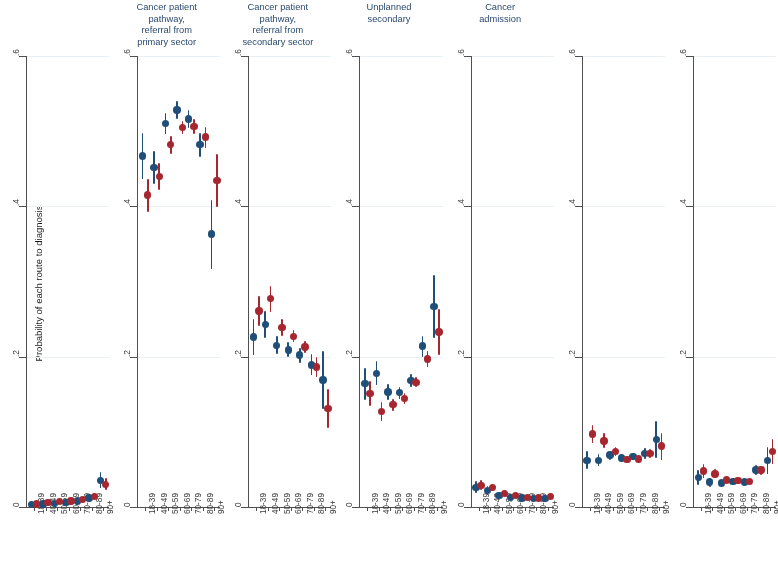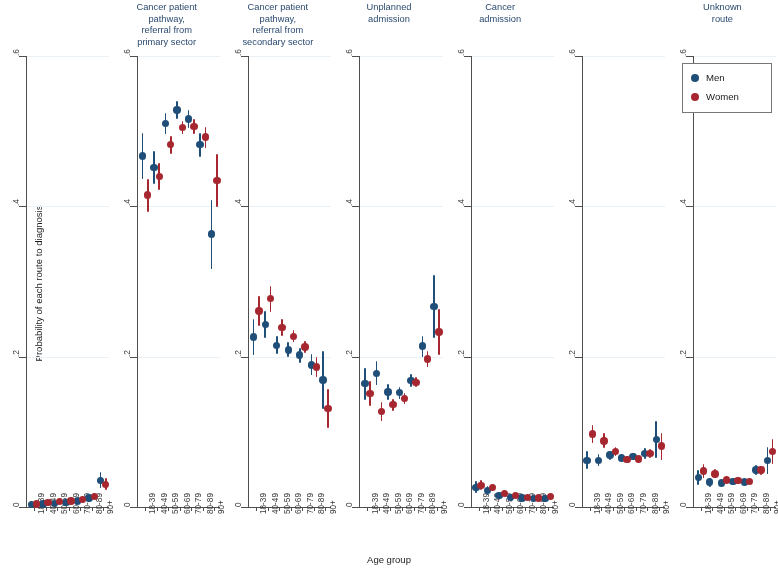--- a/index.html
+++ b/index.html
@@ -121,21 +121,20 @@
     color:#1a1a1a;
   }
   .legdot{width:8px;height:8px;border-radius:50%;display:inline-block;}
 </style>
 </head>
 <body>
 
 <div id="root">
 
   <div class="ytitle">Probability of each route to diagnosis</div>
-  <div class="xtitle">Age group</div>
 
   <div id="panels">
       <div class="panel" style="left: 0px; width: 111.143px;">
         <div class="grid" style="top: 507px;"></div>
         <div class="grid" style="top: 356.667px;"></div>
         <div class="grid" style="top: 206.333px;"></div>
         <div class="grid" style="top: 56px;"></div>
         <div class="axisline"></div>
         <div class="tick" style="top: 507px;"></div>
         <div class="ticklbl" style="position: absolute; left: 16px; top: 507px; transform: translate(-100%, -50%) rotate(-90deg); transform-origin: center center;">0</div>
@@ -308,21 +307,21 @@
         <div class="dot" title="Women 60-69: 0.227" style="left: 67.4714px; top: 332.672px; background: rgb(166, 39, 47);"></div>
         <div class="ci" style="left: 81.8952px; top: 340.882px; height: 12.0267px; background: rgb(166, 39, 47);"></div>
         <div class="dot" title="Women 70-79: 0.213" style="left: 78.9952px; top: 343.195px; background: rgb(166, 39, 47);"></div>
         <div class="ci" style="left: 93.419px; top: 357.418px; height: 19.5433px; background: rgb(166, 39, 47);"></div>
         <div class="dot" title="Women 80-89: 0.186" style="left: 90.519px; top: 363.49px; background: rgb(166, 39, 47);"></div>
         <div class="ci" style="left: 104.943px; top: 388.988px; height: 39.0867px; background: rgb(166, 39, 47);"></div>
         <div class="dot" title="Women 90+: 0.131" style="left: 102.043px; top: 404.832px; background: rgb(166, 39, 47);"></div>
       </div>
       <div class="panel" style="left: 333.429px; width: 111.143px;">
         <div class="ptitle">Unplanned
-admission</div>
+secondary</div>
         <div class="grid" style="top: 507px;"></div>
         <div class="grid" style="top: 356.667px;"></div>
         <div class="grid" style="top: 206.333px;"></div>
         <div class="grid" style="top: 56px;"></div>
         <div class="axisline"></div>
         <div class="tick" style="top: 507px;"></div>
         <div class="ticklbl" style="position: absolute; left: 16px; top: 507px; transform: translate(-100%, -50%) rotate(-90deg); transform-origin: center center;">0</div>
         <div class="tick" style="top: 356.667px;"></div>
         <div class="ticklbl" style="position: absolute; left: 16px; top: 356.667px; transform: translate(-100%, -50%) rotate(-90deg); transform-origin: center center;">.2</div>
         <div class="tick" style="top: 206.333px;"></div>
@@ -485,22 +484,20 @@
         <div class="ci" style="left: 70.3714px; top: 455.887px; height: 7.51667px; background: rgb(166, 39, 47);"></div>
         <div class="dot" title="Women 60-69: 0.063" style="left: 67.4714px; top: 455.945px; background: rgb(166, 39, 47);"></div>
         <div class="ci" style="left: 81.8952px; top: 455.135px; height: 7.51667px; background: rgb(166, 39, 47);"></div>
         <div class="dot" title="Women 70-79: 0.064" style="left: 78.9952px; top: 455.193px; background: rgb(166, 39, 47);"></div>
         <div class="ci" style="left: 93.419px; top: 449.122px; height: 9.02px; background: rgb(166, 39, 47);"></div>
         <div class="dot" title="Women 80-89: 0.071" style="left: 90.519px; top: 449.932px; background: rgb(166, 39, 47);"></div>
         <div class="ci" style="left: 104.943px; top: 432.585px; height: 27.06px; background: rgb(166, 39, 47);"></div>
         <div class="dot" title="Women 90+: 0.081" style="left: 102.043px; top: 442.415px; background: rgb(166, 39, 47);"></div>
       </div>
       <div class="panel" style="left: 666.857px; width: 111.143px;">
-        <div class="ptitle">Unknown
-route</div>
         <div class="grid" style="top: 507px;"></div>
         <div class="grid" style="top: 356.667px;"></div>
         <div class="grid" style="top: 206.333px;"></div>
         <div class="grid" style="top: 56px;"></div>
         <div class="axisline"></div>
         <div class="tick" style="top: 507px;"></div>
         <div class="ticklbl" style="position: absolute; left: 16px; top: 507px; transform: translate(-100%, -50%) rotate(-90deg); transform-origin: center center;">0</div>
         <div class="tick" style="top: 356.667px;"></div>
         <div class="ticklbl" style="position: absolute; left: 16px; top: 356.667px; transform: translate(-100%, -50%) rotate(-90deg); transform-origin: center center;">.2</div>
         <div class="tick" style="top: 206.333px;"></div>
@@ -546,24 +543,14 @@
         <div class="dot" title="Women 60-69: 0.035" style="left: 67.4714px; top: 476.992px; background: rgb(166, 39, 47);"></div>
         <div class="ci" style="left: 81.8952px; top: 478.437px; height: 6.01333px; background: rgb(166, 39, 47);"></div>
         <div class="dot" title="Women 70-79: 0.034" style="left: 78.9952px; top: 477.743px; background: rgb(166, 39, 47);"></div>
         <div class="ci" style="left: 93.419px; top: 465.658px; height: 9.02px; background: rgb(166, 39, 47);"></div>
         <div class="dot" title="Women 80-89: 0.049" style="left: 90.519px; top: 466.468px; background: rgb(166, 39, 47);"></div>
         <div class="ci" style="left: 104.943px; top: 438.598px; height: 25.5567px; background: rgb(166, 39, 47);"></div>
         <div class="dot" title="Women 90+: 0.074" style="left: 102.043px; top: 447.677px; background: rgb(166, 39, 47);"></div>
       </div>
     </div>
 
-  <div class="legend">
-    <div class="legrow" style="top:8px;">
-      <span class="legdot" style="background: rgb(31, 78, 121);"></span>
-      <span>Men</span>
-    </div>
-    <div class="legrow" style="top:27px;">
-      <span class="legdot" style="background: rgb(166, 39, 47);"></span>
-      <span>Women</span>
-    </div>
-  </div>
 
 </div>
 
 </body></html>

